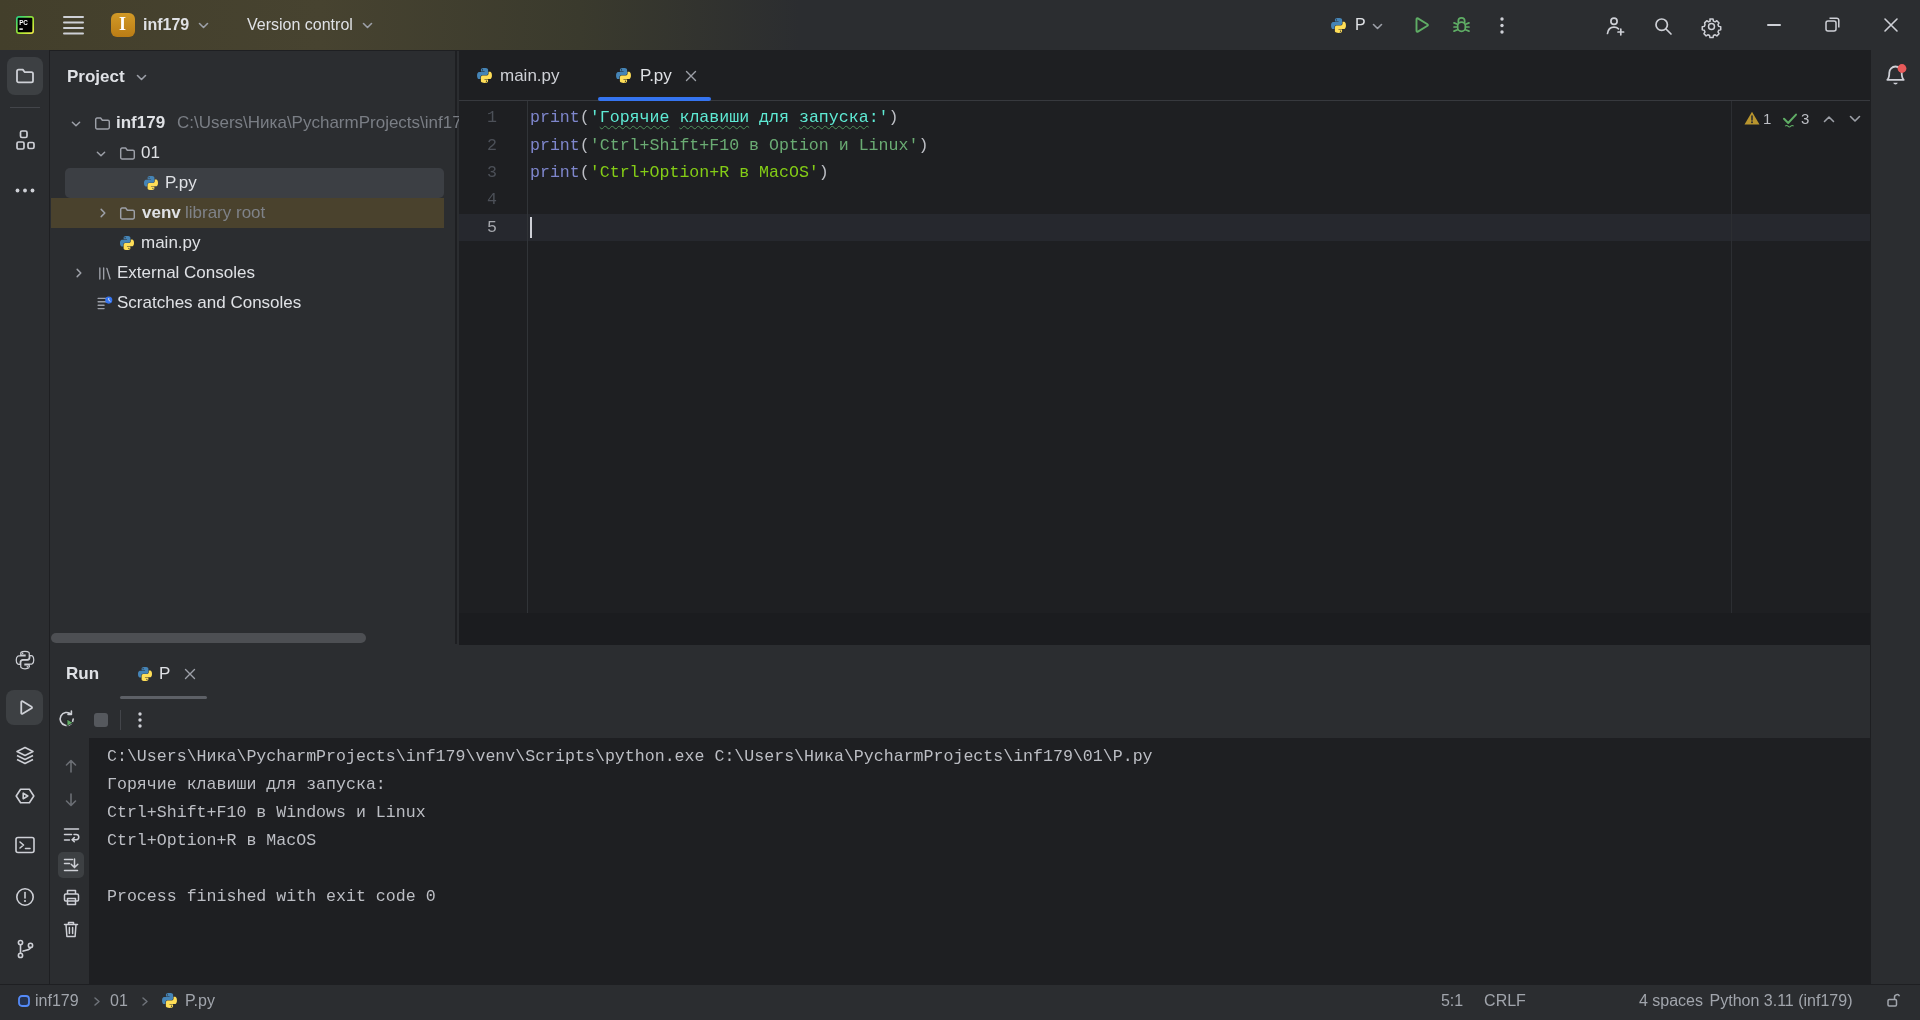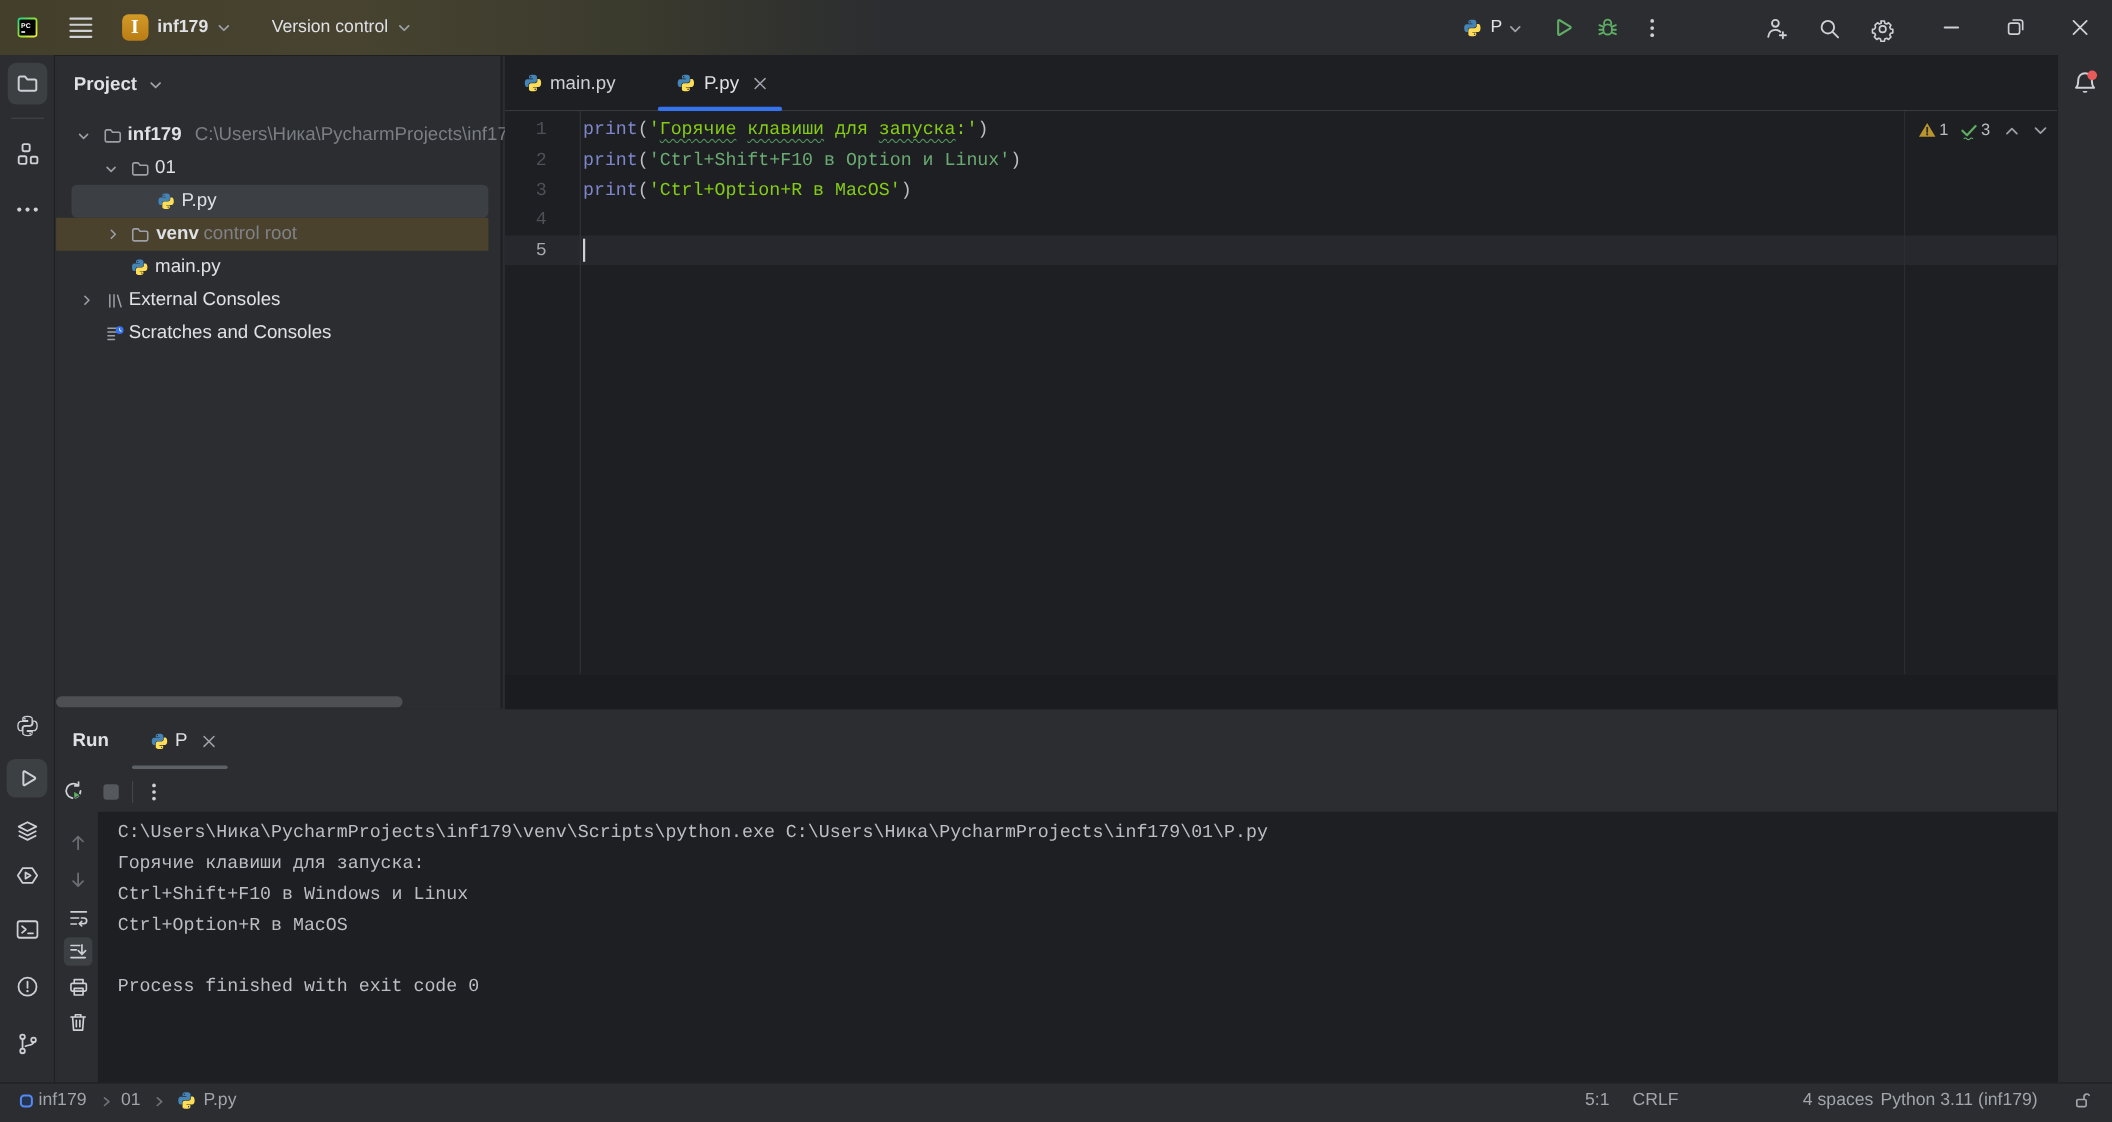--- a/index.html
+++ b/index.html
@@ -230,21 +230,21 @@
 <div class="t" style="left:165px;top:183px;">P.py</div>
 
 <div class="a" style="left:51px;top:198px;width:393px;height:30px;background:#4a422d;"></div>
 <svg class="a" style="left:98px;top:208px" width="10" height="10" viewBox="0 0 11 11">
     <path d="M3.5 1.5l4 4-4 4" fill="none" stroke="#9da0a8" stroke-width="1.6" stroke-linecap="round" stroke-linejoin="round"></path>
   </svg>
 <svg class="a" style="left:119px;top:205px" width="17" height="17" viewBox="0 0 20 20">
     <path d="M2 5.2c0-.9.7-1.6 1.6-1.6h4.2l2 2.6h6.6c.9 0 1.6.7 1.6 1.6v7c0 .9-.7 1.6-1.6 1.6H3.6c-.9 0-1.6-.7-1.6-1.6z" fill="none" stroke="#9da0a8" stroke-width="1.7" stroke-linejoin="round"></path>
   </svg>
 <div class="t" style="left:142px;top:213px;font-weight:bold;">venv</div>
-<div class="t" style="left:185px;top:213px;color:#7f8288;">control root</div>
+<div class="t" style="left:185px;top:213px;color:#7f8288;">library root</div>
 
 <svg class="a" style="left:119px;top:235px" width="16" height="16" viewBox="0 0 32 32">
   <path fill="#4584b6" d="M15.9 2c-7.1 0-6.6 3.1-6.6 3.1v3.2h6.8v1H6.6S2 8.7 2 15.9c0 7.2 4 6.9 4 6.9h2.4v-3.3s-.1-4 3.9-4H19s3.8.1 3.8-3.7V5.6S23.4 2 15.9 2zm-3.7 2.1a1.2 1.2 0 1 1 0 2.4 1.2 1.2 0 0 1 0-2.4z"></path>
   <path fill="#ffde57" d="M16.1 30c7.1 0 6.6-3.1 6.6-3.1v-3.2h-6.8v-1h9.5s4.6.3 4.6-6.9c0-7.2-4-6.9-4-6.9h-2.4v3.3s.1 4-3.9 4H13s-3.8-.1-3.8 3.7v6.5S8.6 30 16.1 30zm3.7-2.1a1.2 1.2 0 1 1 0-2.4 1.2 1.2 0 0 1 0 2.4z"></path>
 </svg>
 <div class="t" style="left:141px;top:243px;">main.py</div>
 
 <svg class="a" style="left:74px;top:268px" width="10" height="10" viewBox="0 0 11 11">
     <path d="M3.5 1.5l4 4-4 4" fill="none" stroke="#9da0a8" stroke-width="1.6" stroke-linecap="round" stroke-linejoin="round"></path>
   </svg>
@@ -284,21 +284,21 @@
     <path d="M1.5 1.5l9 9M10.5 1.5l-9 9" stroke="#9da0a8" stroke-width="1.4" stroke-linecap="round"></path>
   </svg>
 <div class="a" style="left:598px;top:97px;width:113px;height:4px;border-radius:2px;background:#3574f0;"></div>
 
 <div class="a" style="left:459px;top:214px;width:1411px;height:27px;background:#26282e;"></div>
 
 <div class="a mono" style="left:460px;top:104.4px;width:37px;text-align:right;font-size:16.6px;line-height:27.3px;color:#4c5058;">1<br>2<br>3<br>4<br><span style="color:#a6a8ae;">5</span></div>
 <div class="a" style="left:527px;top:101px;width:1px;height:512px;background:#313438;"></div>
 <div class="a" style="left:1731px;top:101px;width:1px;height:512px;background:#2c2e32;"></div>
 
-<div class="a mono" style="left:530px;top:104.4px;font-size:16.6px;line-height:27.3px;white-space:pre;color:#bcbec4;"><span style="color:#7e86cc;">print</span>(<span style="color:#84cc16;text-align:center;">'<span class="sq">Горячие</span> <span class="sq">клавиши</span> для <span class="sq">запуска</span>:'</span>)
+<div class="a mono" style="left:530px;top:104.4px;font-size:16.6px;line-height:27.3px;white-space:pre;color:#bcbec4;"><span style="color:#7e86cc;">print</span>(<span style="color:#5eead4;text-align:center;">'<span class="sq">Горячие</span> <span class="sq">клавиши</span> для <span class="sq">запуска</span>:'</span>)
 <span style="color:#7e86cc;">print</span>(<span style="color:#6aab73;">'Ctrl+Shift+F10 в Option и Linux'</span>)
 <span style="color:#7e86cc;">print</span>(<span style="color:#84cc16;">'Ctrl+Option+R в MacOS'</span>)</div>
 <style>.sq { text-decoration:underline; text-decoration-style:wavy; text-decoration-color:#50915c; text-decoration-thickness:1px; text-underline-offset:3px; }</style>
 
 <div class="a" style="left:530px;top:217px;width:1.6px;height:21px;background:#ced0d6;"></div>
 
 <svg class="a" style="left:1744px;top:111px" width="16" height="14" viewBox="0 0 16 14">
   <path d="M8 .8L15.5 13.4H.5z" fill="#b9952e"></path>
   <path d="M8 5v4" stroke="#2b2d30" stroke-width="1.6" stroke-linecap="round"></path>
     <circle cx="8" cy="11.2" r="1" fill="#2b2d30"></circle>

